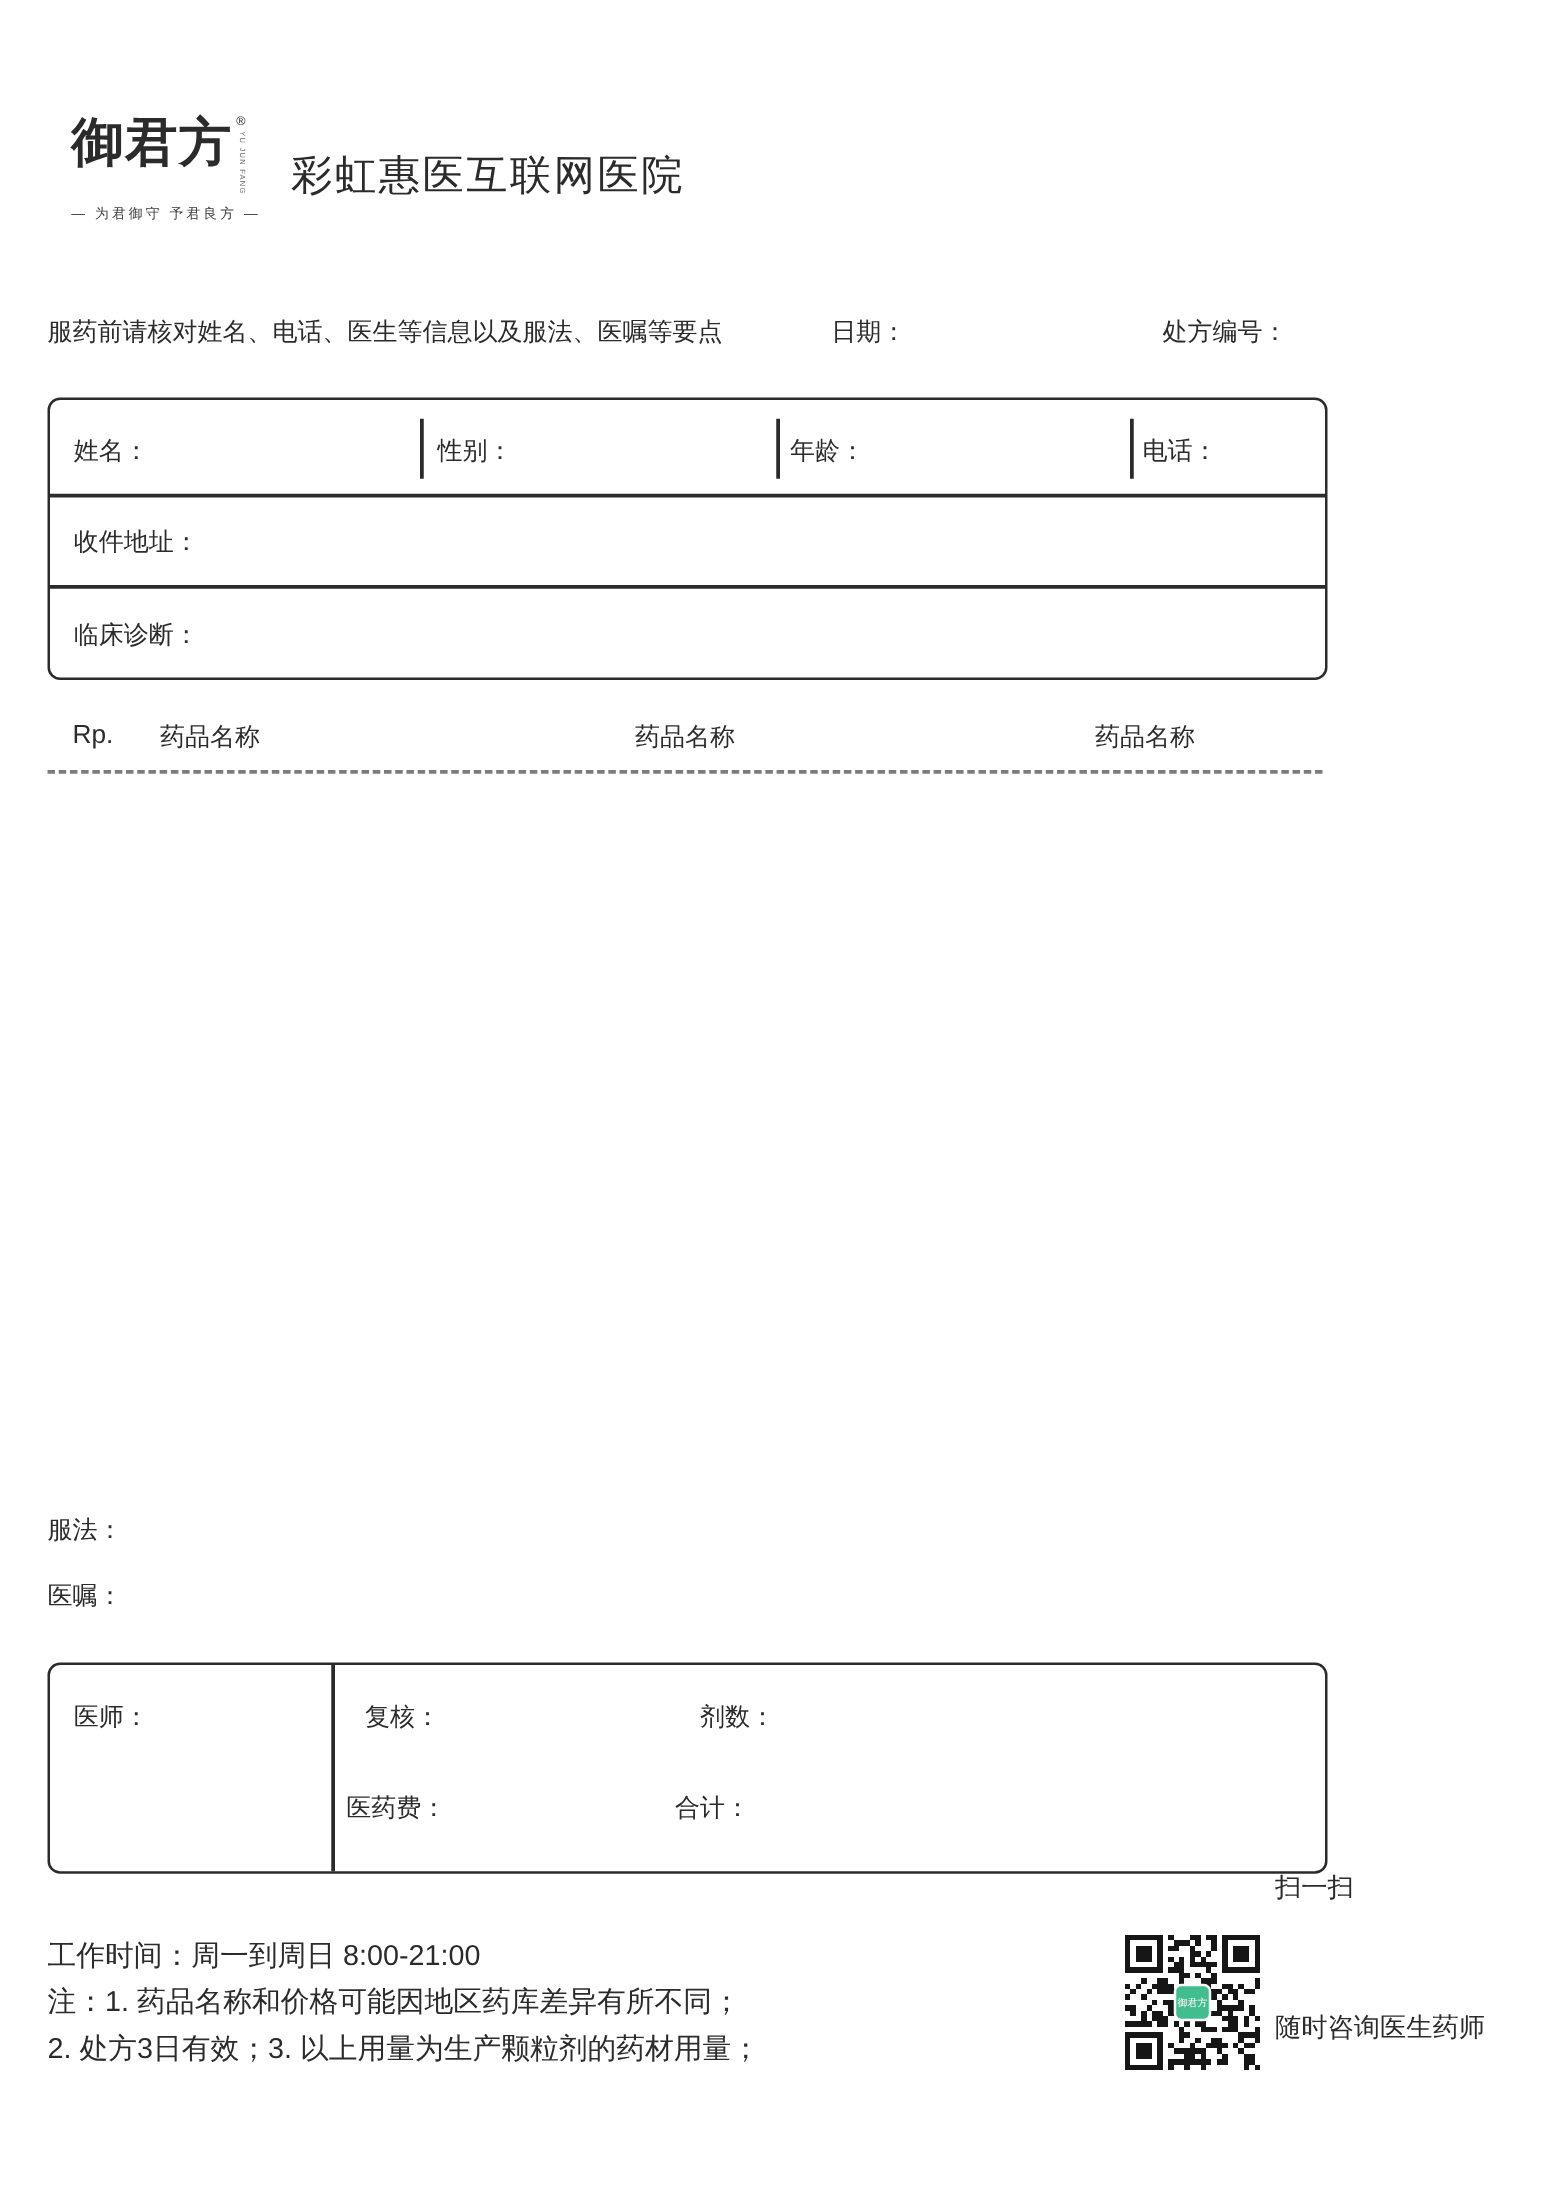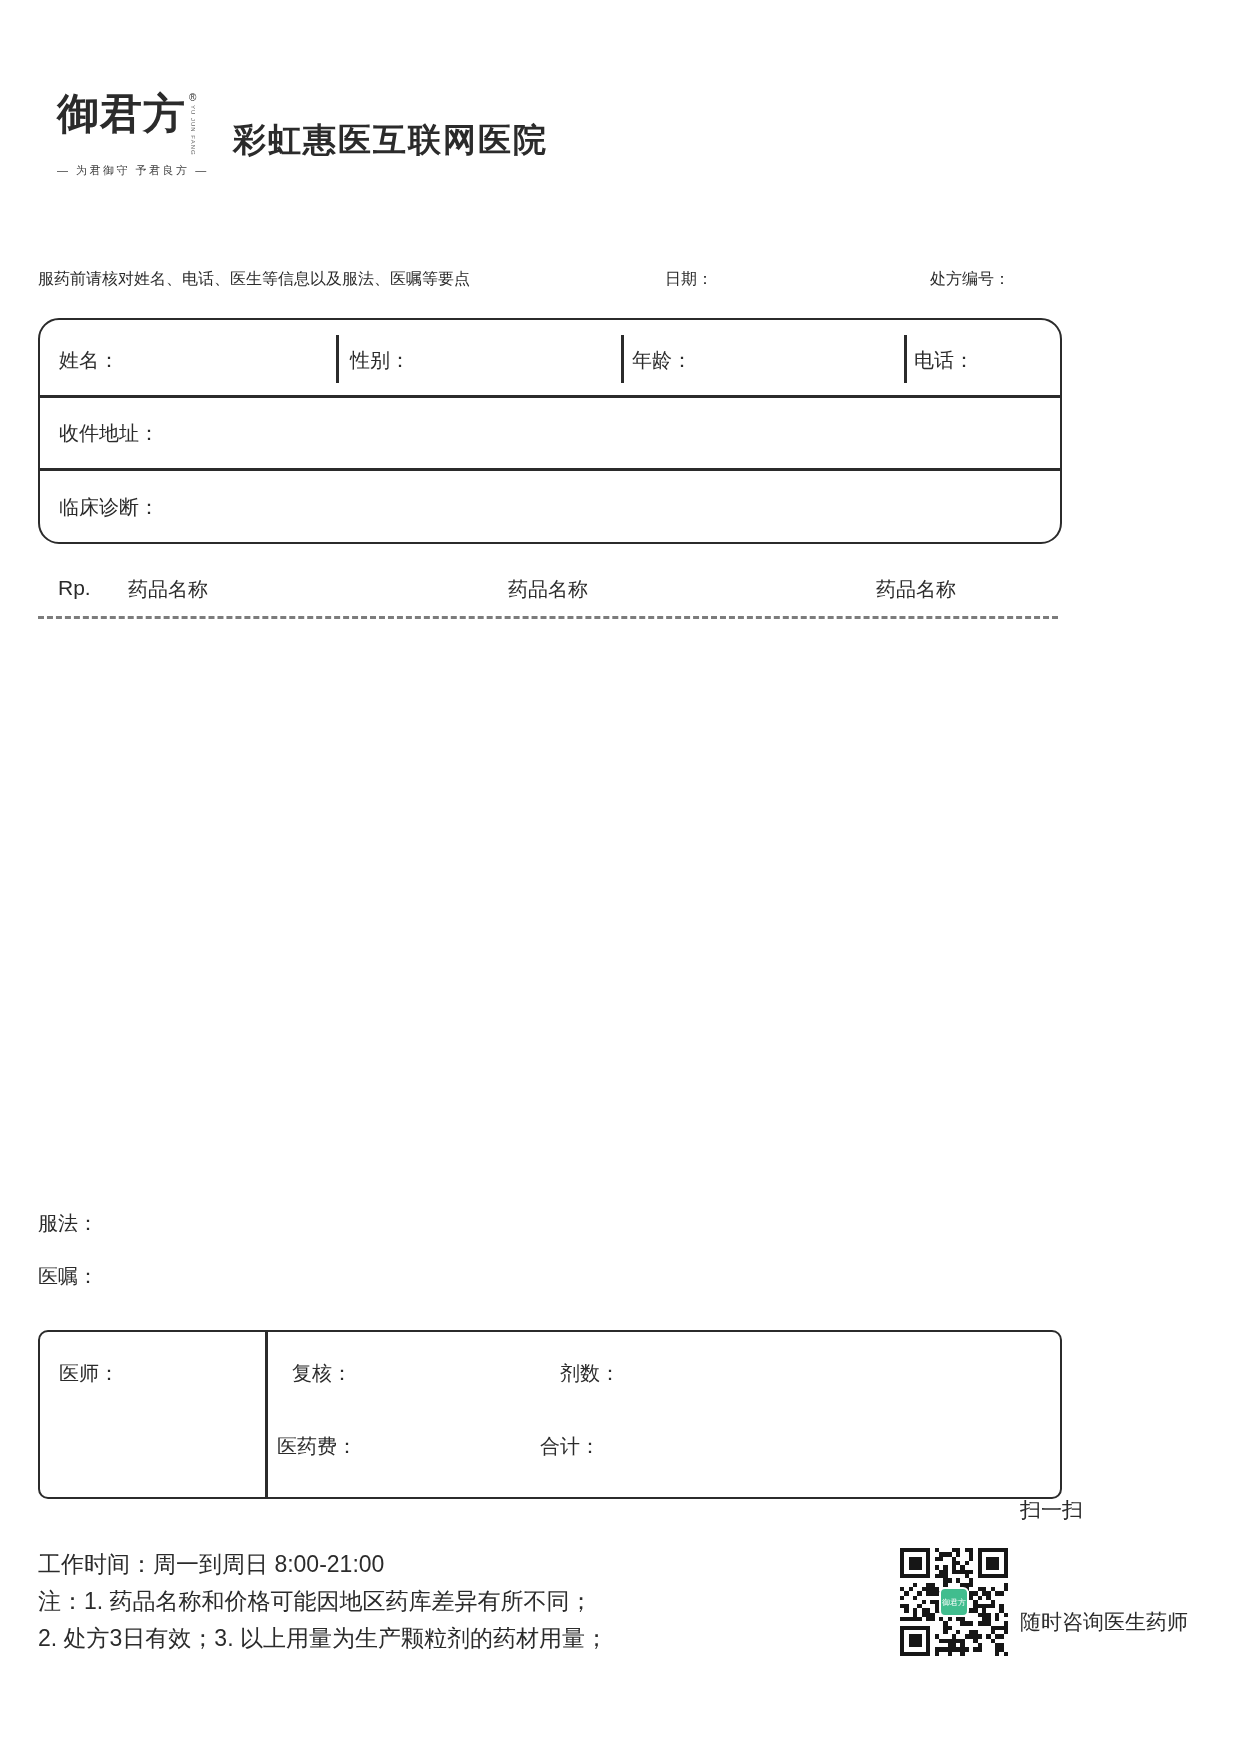--- a/index.html
+++ b/index.html
@@ -10,30 +10,30 @@
   .abs{position:absolute}
 
   
   .logo-block{left:57px;top:93px}
   .logo-main{display:flex;align-items:flex-start}
   .logo-chars{font-family:"DejaVu Serif","Liberation Serif",serif;font-weight:700;font-size:42px;line-height:1.0;letter-spacing:1px}
   .logo-side{display:flex;flex-direction:column;align-items:center;margin-left:3px}
   .logo-reg{font-size:10px;line-height:1}
   .logo-vert{writing-mode:vertical-rl;font-size:6px;letter-spacing:1px;color:#6a6a6a;margin-top:2px}
   .logo-tagline{font-size:11px;letter-spacing:2.5px;margin-top:7px;color:#3c3c3c;white-space:nowrap}
-  .hospital-title{left:233px;top:118px;font-size:33px;font-weight:700;letter-spacing:2px;white-space:nowrap}
-
-  
-  .meta{top:269px;font-size:16px;white-space:nowrap}
+  .hospital-title{left:233px;top:118px;font-size:33px;font-weight:400;letter-spacing:2px;white-space:nowrap}
+
+  
+  .meta{top:252px;font-size:20px;white-space:nowrap}
   .meta-reminder{left:38px}
   .meta-date{left:665px}
   .meta-rxno{left:930px}
 
   
-  .patient-box{left:38px;top:318px;width:1020px;height:222px;border:2.5px solid #2b2b2b;border-radius:21px}
+  .patient-box{left:38px;top:318px;width:1020px;height:222px;border:2.5px solid #2b2b2b;border-radius:10px}
   .pb-label{position:absolute;font-size:20px;white-space:nowrap}
   .pb-div{position:absolute;top:15px;height:48px;width:2.5px;background:#2b2b2b}
   .pb-div1{left:296px}.pb-div2{left:581px}.pb-div3{left:864px}
   .pb-hline{position:absolute;left:0;width:100%;height:2.5px;background:#2b2b2b}
   .pb-h1{top:75px}.pb-h2{top:148px}
   .pb-r1{top:27px}
   .pb-name{left:19px}.pb-gender{left:310px}.pb-age{left:592px}.pb-phone{left:874px}
   .pb-address{left:19px;top:100px}
   .pb-diagnosis{left:19px;top:174px}
 

